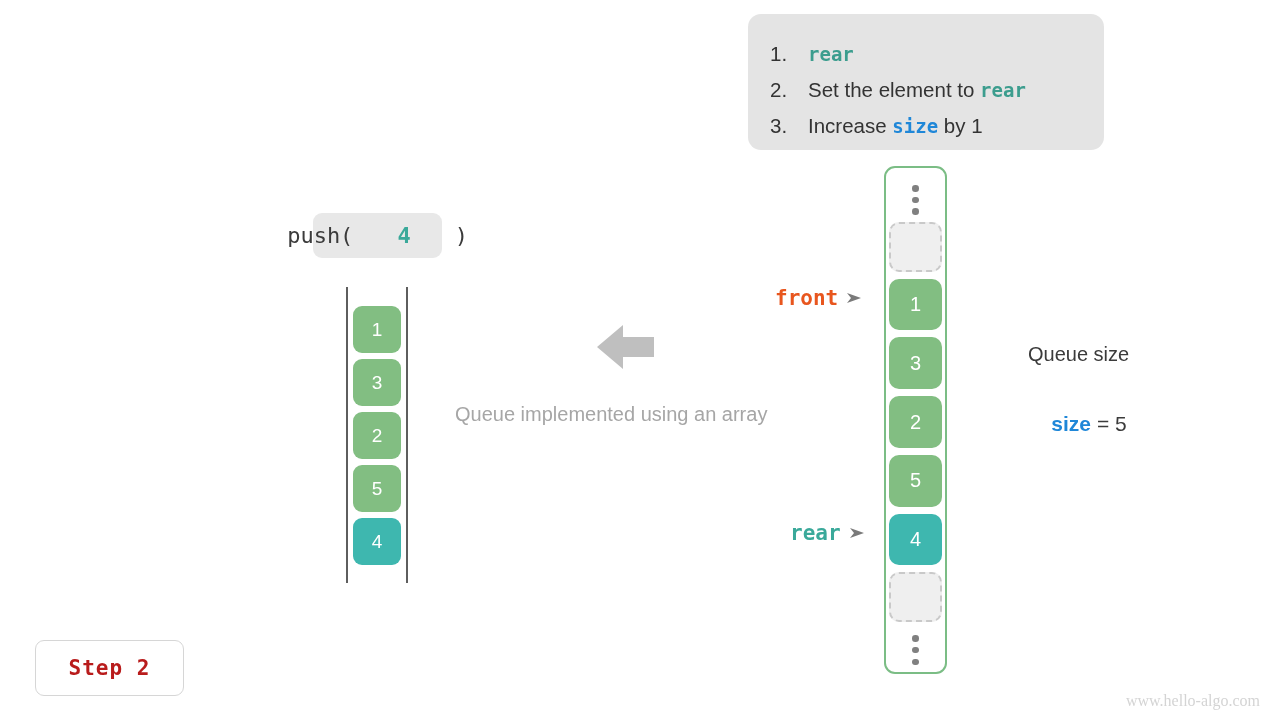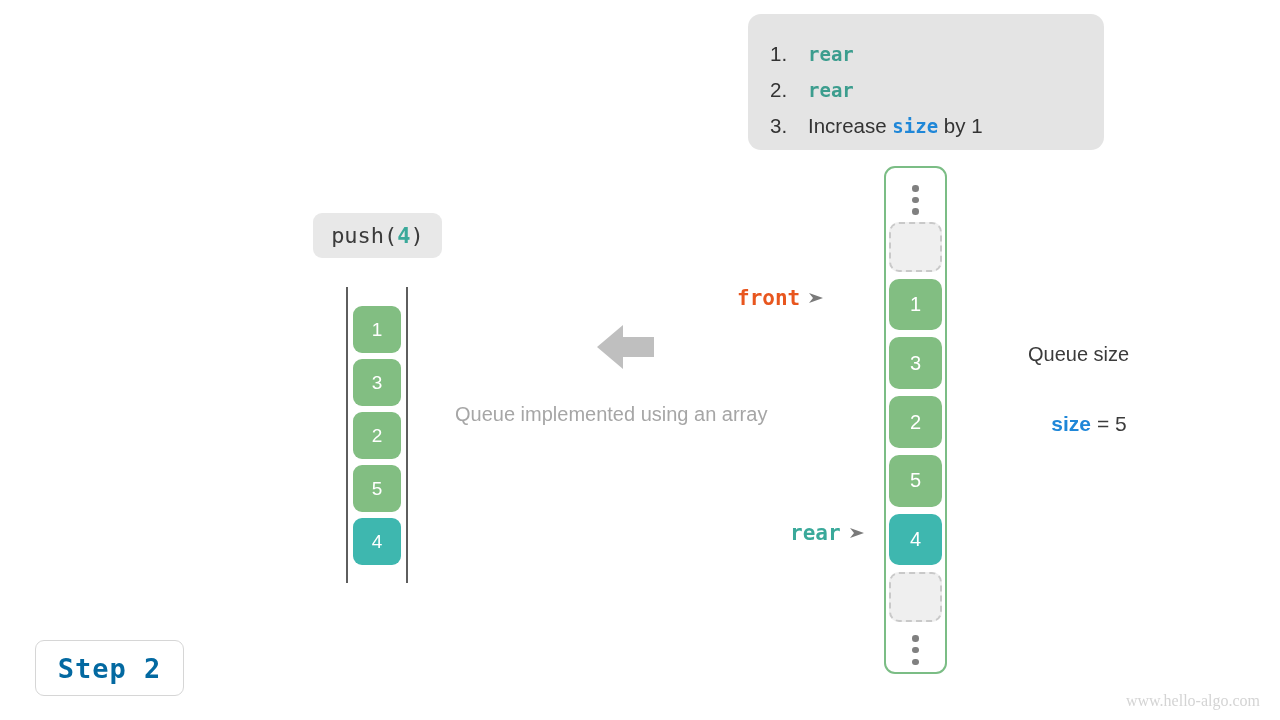--- a/index.html
+++ b/index.html
@@ -65,20 +65,21 @@
     height: 45px;
     background: #e8e8e8;
     border-radius: 9px;
     display: flex;
     align-items: center;
     justify-content: center;
     font-family: "DejaVu Sans Mono", monospace;
     font-size: 22px;
     color: #3b3b3b;
     letter-spacing: 0px;
+    gap: 44px;
   }
   #push-label .arg { color: #3aa99a; font-weight: bold; }
 
   
   #left-queue {
     position: absolute;
     left: 346px;
     top: 287px;
     width: 62px;
     height: 296px;
@@ -197,21 +198,21 @@
   
   .ptr {
     position: absolute;
     display: flex;
     align-items: center;
     font-family: "DejaVu Sans Mono", monospace;
     font-weight: bold;
     font-size: 21px;
     white-space: nowrap;
   }
-  #ptr-front { left: 737px; top: 286px; color: #e8561e; }
+  #ptr-front { left: 775px; top: 286px; color: #e8561e; }
   #ptr-rear  { left: 790px; top: 521px; color: #3aa99a; }
   .ptr-mark {
     margin-left: 8px;
     display: inline-block;
   }
 
   
   #queue-size-block {
     position: absolute;
     left: 1028px;
@@ -238,22 +239,22 @@
     top: 640px;
     width: 147px;
     height: 54px;
     border: 1.5px solid #d6d6d6;
     border-radius: 9px;
     display: flex;
     align-items: center;
     justify-content: center;
     font-family: "DejaVu Sans Mono", monospace;
     font-weight: bold;
-    font-size: 27px;
-    color: #0369a1;
+    font-size: 21px;
+    color: #b91c1c;
     letter-spacing: 1px;
     background: #ffffff;
   }
 
   
   #watermark {
     position: absolute;
     right: 20px;
     bottom: 10px;
     font-family: Liberation Serif, serif;
@@ -265,20 +266,21 @@
 <body>
 
 <div id="instruction-panel">
   <div class="instr-row">
     <span class="instr-num">1.</span>
       <span class="kw-rear">rear</span>
       <span class="instr-text"></span>
   </div>
   <div class="instr-row">
     <span class="instr-num">2.</span>
+    <span class="instr-text">Set the element to </span>
       <span class="kw-rear">rear</span>
       <span class="instr-text"></span>
   </div>
   <div class="instr-row">
     <span class="instr-num">3.</span>
     <span class="instr-text">Increase </span>
       <span class="kw-size">size</span>
       <span class="instr-text"> by 1</span>
   </div>
 </div>

